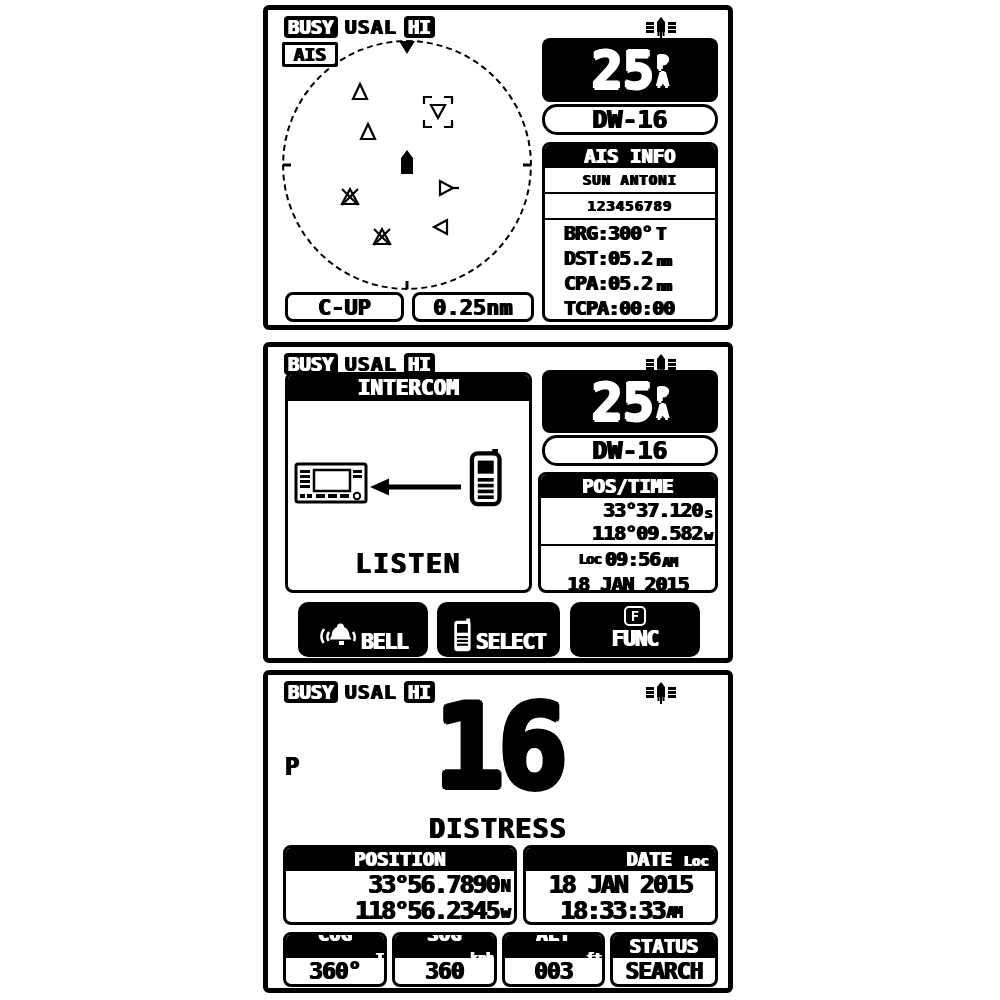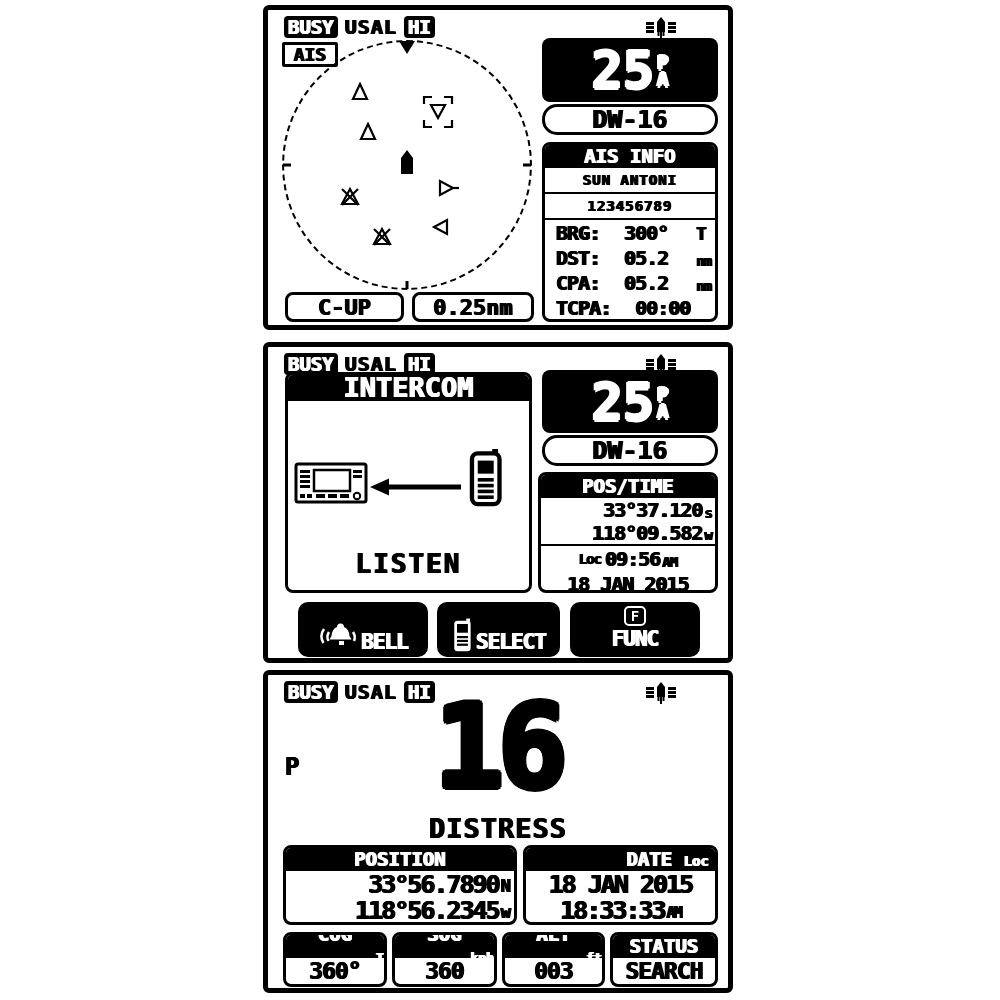--- a/index.html
+++ b/index.html
@@ -34,24 +34,24 @@
   .cup{left:17px;top:282px;width:119px;}
   .rng{left:144px;top:282px;width:122px;}
   .ch-box{position:absolute;left:274px;width:176px;background:#000;color:#fff;border-radius:8px;
           display:flex;align-items:center;justify-content:center;}
   .ch-num{font-size:52px;line-height:52px;}
   .ch-flags{display:flex;flex-direction:column;font-size:19px;line-height:17px;margin:2px 0 0 3px;}
   .name-box{position:absolute;left:274px;width:176px;height:31px;border:3px solid #000;border-radius:15px;
             display:flex;align-items:center;justify-content:center;font-size:25px;}
   .ais-info{left:274px;top:132px;width:176px;height:180px;}
   .ai-row{height:26px;font-size:14px;justify-content:center;letter-spacing:1px;}
-  .kv{height:25px;font-size:20px;padding-left:11px;letter-spacing:-1px;gap:24px;}
+  .kv{height:25px;font-size:20px;padding-left:19px;letter-spacing:-1px;}
   
   .intercom{left:17px;top:25px;width:247px;height:221px;}
-  .intercom .ph{font-size:27px;height:26px;line-height:26px;}
+  .intercom .ph{font-size:21px;height:26px;line-height:26px;}
   .ic-body{position:relative;height:192px;}
   .ic-radio{position:absolute;left:6px;top:58px;}
   .ic-arrow{position:absolute;left:82px;top:76px;}
   .ic-hand{position:absolute;left:178px;top:48px;}
   .listen{position:absolute;left:0;right:0;bottom:14px;text-align:center;font-size:26px;letter-spacing:2px;}
   .postime{left:270px;top:125px;width:180px;height:121px;}
   .pt-row{height:24px;font-size:20px;justify-content:flex-end;padding-right:3px;letter-spacing:-1px;}
   .pt-sub{height:25px;font-size:20px;justify-content:center;letter-spacing:-1px;}
   .dir{font-size:14px;align-self:flex-end;margin:0 0 1px 2px;}
   .zone{font-size:14px;margin-right:4px;}

